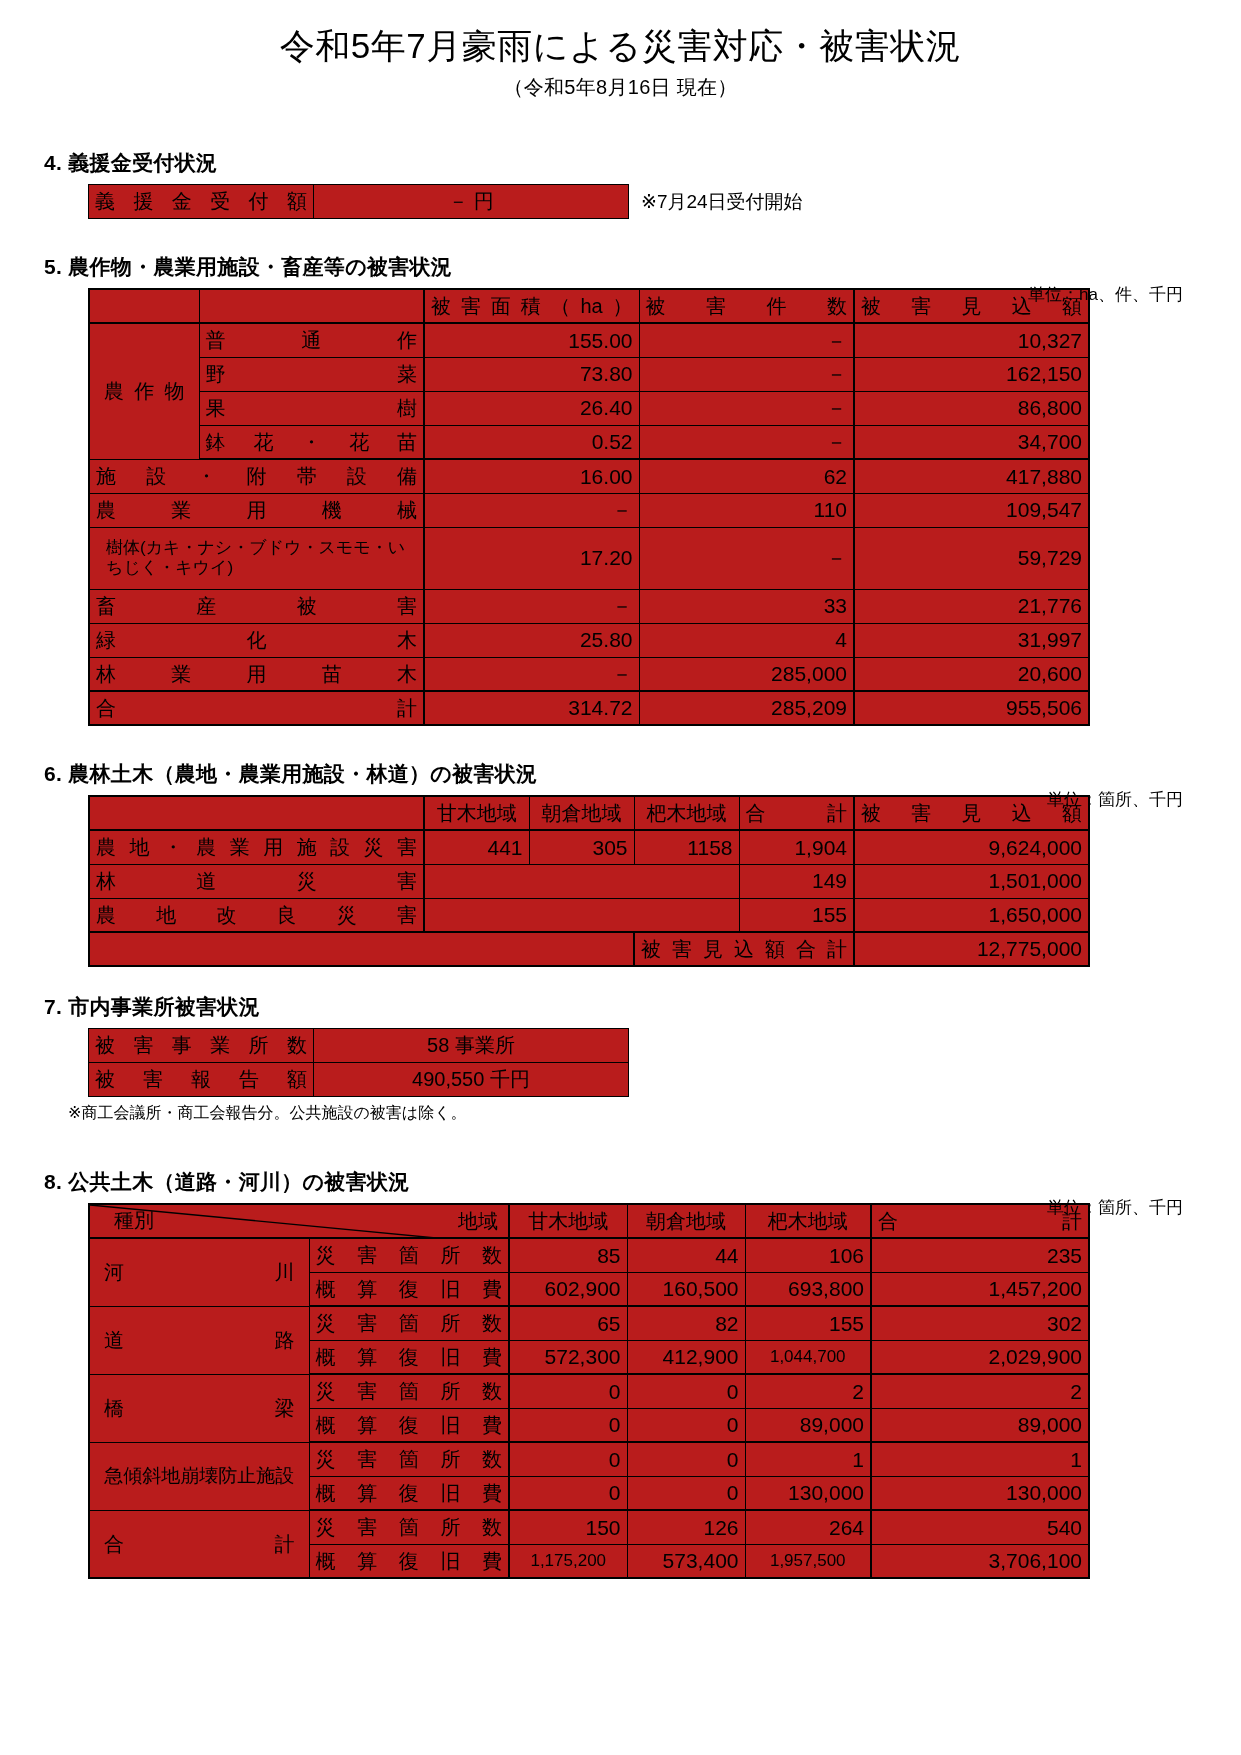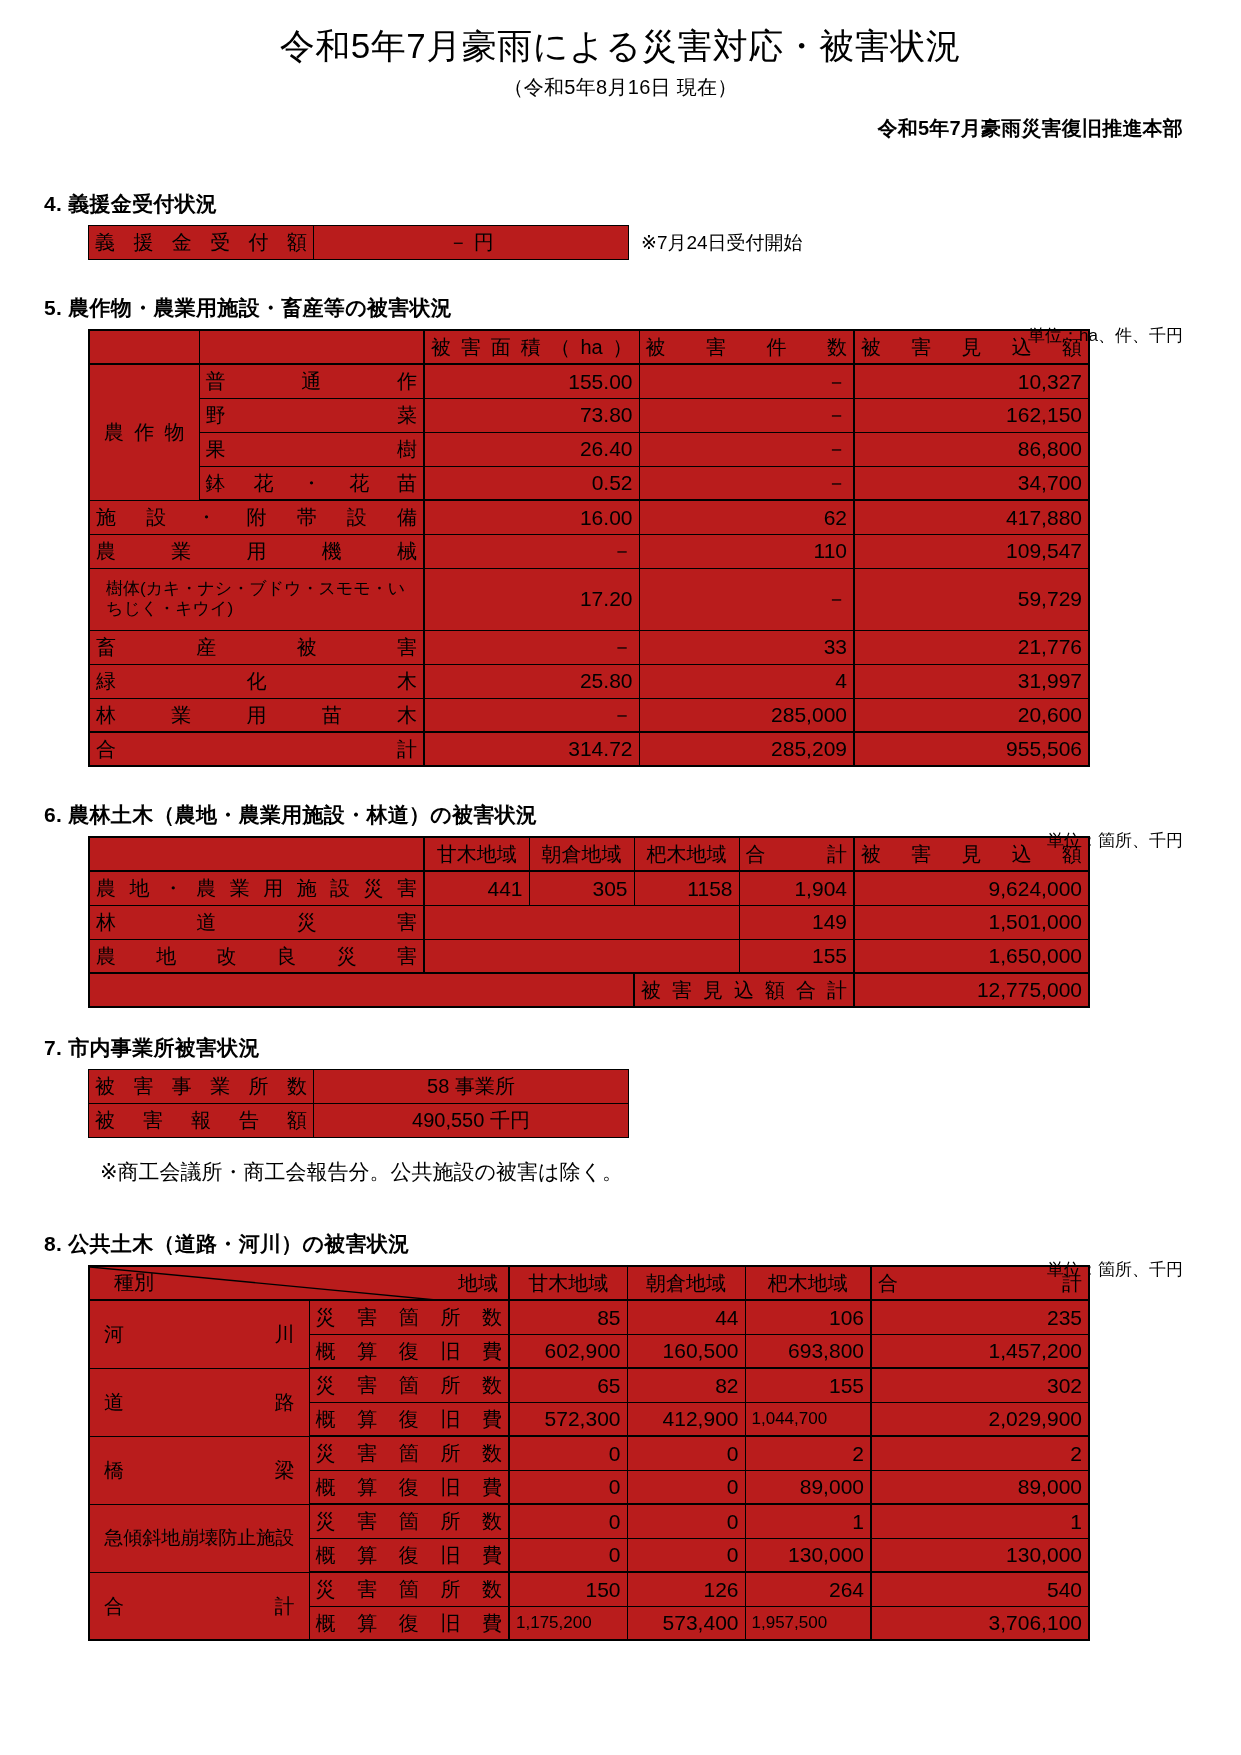--- a/index.html
+++ b/index.html
@@ -29,38 +29,38 @@
   .sec-head {
     font-size:21px; font-weight:bold; letter-spacing:0.3px;
     margin:0 0 7px 0; padding-left:44px;
   }
   .sec-wrap { margin-top:34px; position:relative; }
   .unit-note {
     position:absolute; right:58px; top:4px;
     font-size:17px; font-weight:normal;
   }
   .tbl-pad { padding-left:88px; }
-  .note-line { font-size:21px; padding-left:100px; margin-top:20px; }
+  .note-line { font-size:16px; padding-left:68px; margin-top:6px; }
 
   
   table.g {
     border-collapse:collapse; table-layout:fixed;
     font-size:20px; background:#b91c1c;
   }
   table.g td, table.g th {
     border:1px solid #000; padding:2px 6px; height:34px;
     font-weight:normal; vertical-align:middle; overflow:hidden;
   }
   .thick-out { border:2px solid #000 !important; }
   .bl2 { border-left:2px solid #000 !important; }
   .br2 { border-right:2px solid #000 !important; }
   .bt2 { border-top:2px solid #000 !important;margin-left:8px; }
   .bb2 { border-bottom:2px solid #000 !important; }
   .num { text-align:right; padding-right:8px; font-size:21px; }
-  .num-s { text-align:left; padding-right:8px; font-size:17px; }
+  .num-s { text-align:center; padding-right:8px; font-size:17px; }
   .ctr { text-align:center; }
 
   
   .just {
     text-align:justify; text-align-last:justify;
     text-justify:inter-character;
     padding-left:8px; padding-right:8px;
   }
   .just > span { display:inline-block; width:100%;
     text-align:justify; text-align-last:justify; }
@@ -81,21 +81,20 @@
   .diag .lbl-a { position:absolute; left:24px; top:2px; font-size:20px; }
   .diag .lbl-b { position:absolute; right:10px; bottom:2px; font-size:20px; }
 </style>
 </head>
 <body>
 
 <div class="page">
 
   <div class="doc-title">令和5年7月豪雨による災害対応・被害状況</div>
   <div class="doc-subtitle">（令和5年8月16日  現在）</div>
-  <div class="doc-org">令和5年7月豪雨災害復旧推進本部</div>
 
   <div class="sec-wrap" style="margin-top:48px;">
     <div class="sec-head">4. 義援金受付状況</div>
     <div class="tbl-pad" style="display:flex; align-items:center;">
       <table class="g s4">
         <tbody>
             <tr>
           <td class="just" style="width:225px;"><span>義援金受付額</span></td>
           <td class="ctr" style="width:315px;">－ 円</td>
         </tr>

